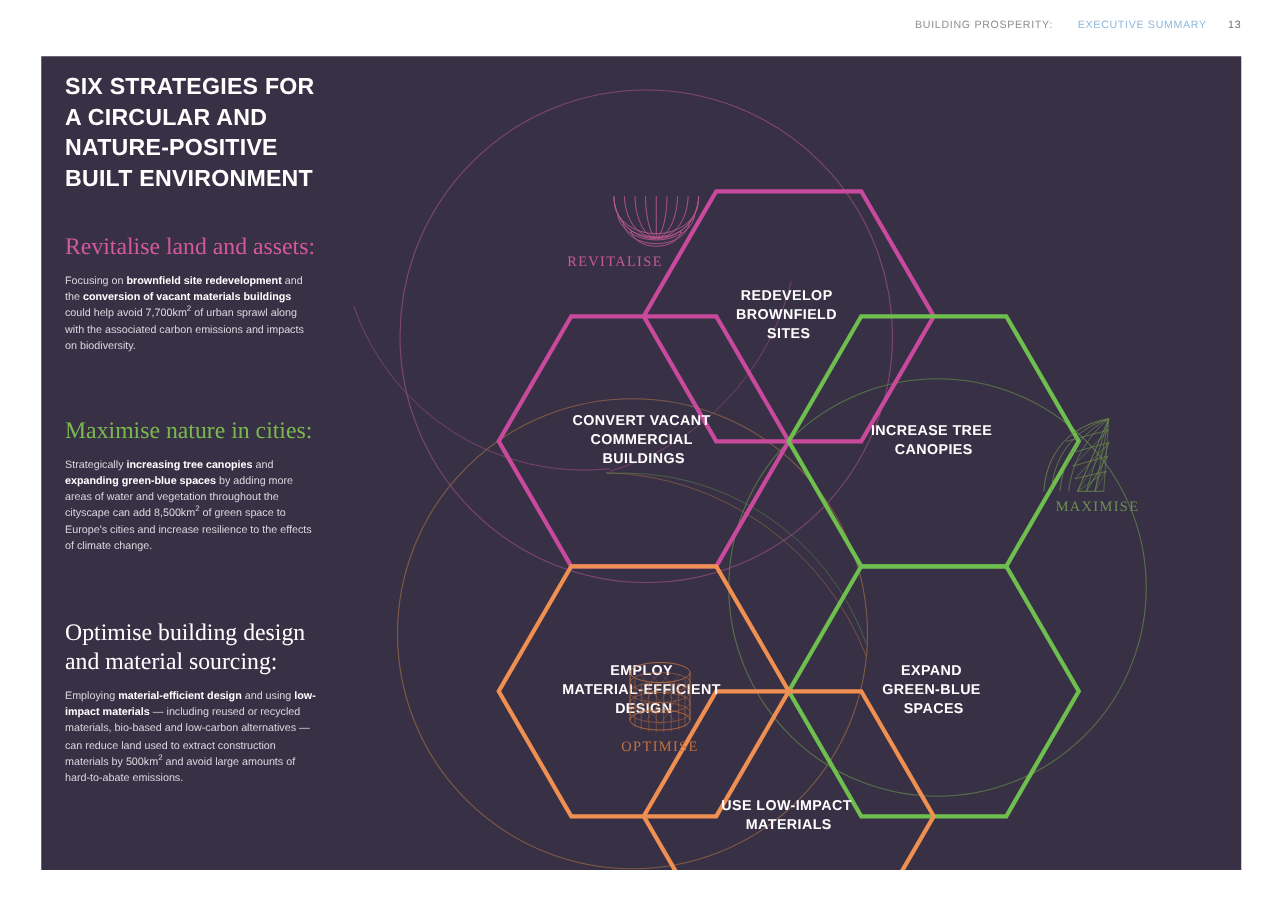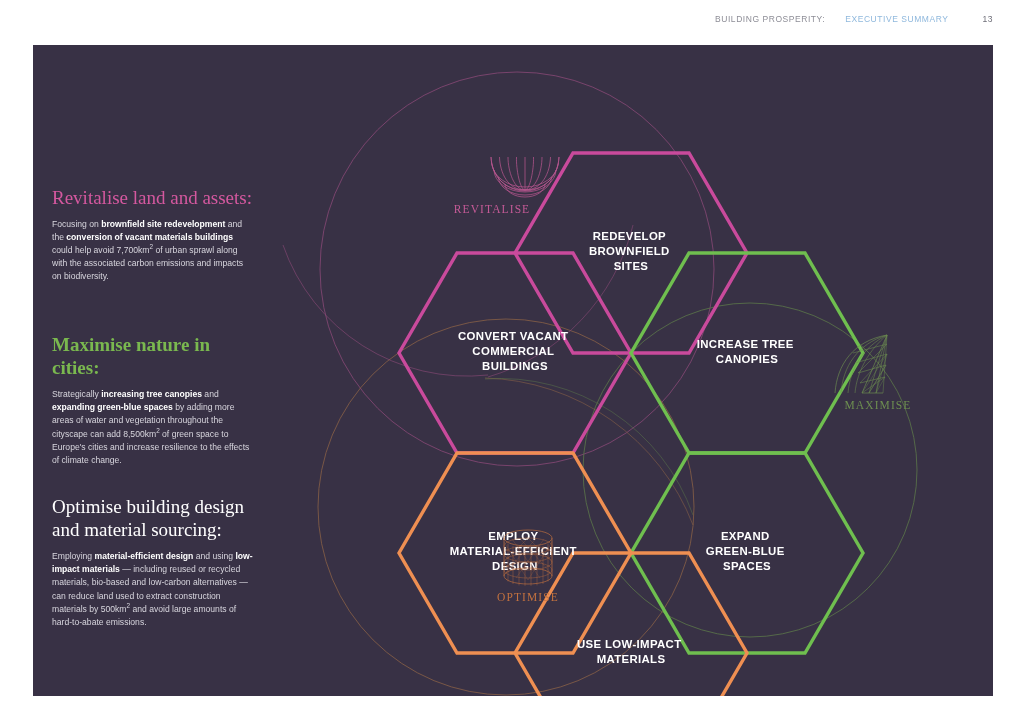--- a/index.html
+++ b/index.html
@@ -13,21 +13,21 @@
 
   
   #running-header{
     position:absolute; top:14px; right:31px;
     font-size:8.5px; letter-spacing:0.55px;
     color:#8d8d96; white-space:nowrap;
     display:flex; align-items:baseline; gap:0;
   }
   #running-header .hdr-main{color:#8d8d96;}
   #running-header .hdr-accent{color:#8fb8dd; margin-left:20px;}
-  #running-header .hdr-page{color:#6e6e78; margin-left:34px; font-size:8.5px;}
+  #running-header .hdr-page{color:#6e6e78; margin-left:17px; font-size:8.5px;}
 
   
   #panel{
     position:absolute;
     left:33px; top:45px;
     width:960px; height:651px;
     background:#383145;
     overflow:hidden;
   }
 
@@ -52,21 +52,21 @@
     margin:0;
   }
   .section-body b{color:#ffffff; font-weight:bold;}
   .section-body sup{font-size:6.4px; vertical-align:super; line-height:0;}
 
   #sec-revitalise{ position:absolute; left:19px; top:141px; width:200px; }
   #sec-maximise  { position:absolute; left:19px; top:288px; width:200px; }
   #sec-optimise  { position:absolute; left:19px; top:450px; width:205px; }
 
   #sec-revitalise .section-heading{color:#d4589f;}
-  #sec-maximise   .section-heading{color:#7ab84f;font-weight:bold;}
+  #sec-maximise   .section-heading{color:#7ab84f;}
   #sec-optimise   .section-heading{color:#ffffff;}
 
   
   #diagram{
     position:absolute; left:0; top:0; width:960px; height:651px;
   }
   #diagram svg{display:block;}
 
   .hex-label{
     fill:#ffffff;
@@ -82,20 +82,26 @@
 <body>
 
 <div id="running-header">
   <span class="hdr-main">BUILDING PROSPERITY:</span>
   <span class="hdr-accent">EXECUTIVE SUMMARY</span>
   <span class="hdr-page">13</span>
 </div>
 
 <div id="panel">
 
+  <div id="left-col">
+    <h1 id="page-title">SIX STRATEGIES FOR
+A CIRCULAR AND
+NATURE-POSITIVE
+BUILT ENVIRONMENT</h1>
+  </div>
 
   <div class="section" id="sec-revitalise">
     <div class="section-heading">Revitalise land and assets:</div>
     <p class="section-body">Focusing on <b>brownfield site redevelopment</b> and the <b>conversion of vacant materials buildings</b> could help avoid 7,700km<sup>2</sup> of urban sprawl along with the associated carbon emissions and impacts on biodiversity.</p>
   </div>
 
   <div class="section" id="sec-maximise">
     <div class="section-heading">Maximise nature in cities:</div>
     <p class="section-body">Strategically <b>increasing tree canopies</b> and <b>expanding green-blue spaces</b> by adding more areas of water and vegetation throughout the cityscape can add 8,500km<sup>2</sup> of green space to Europe's cities and increase resilience to the effects of climate change.</p>
   </div>

